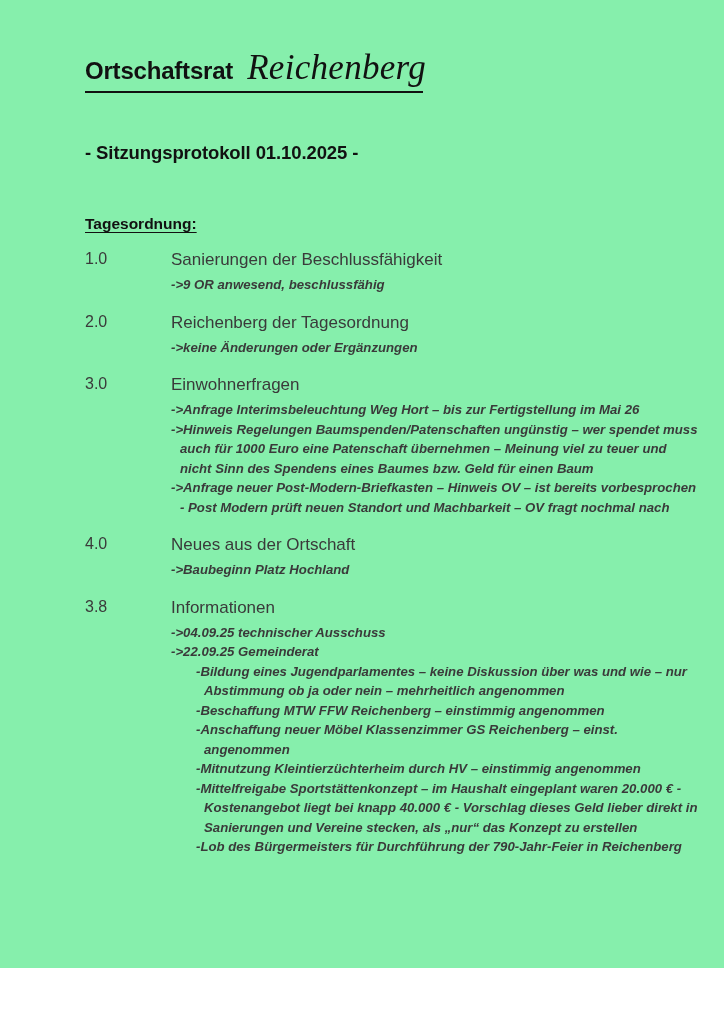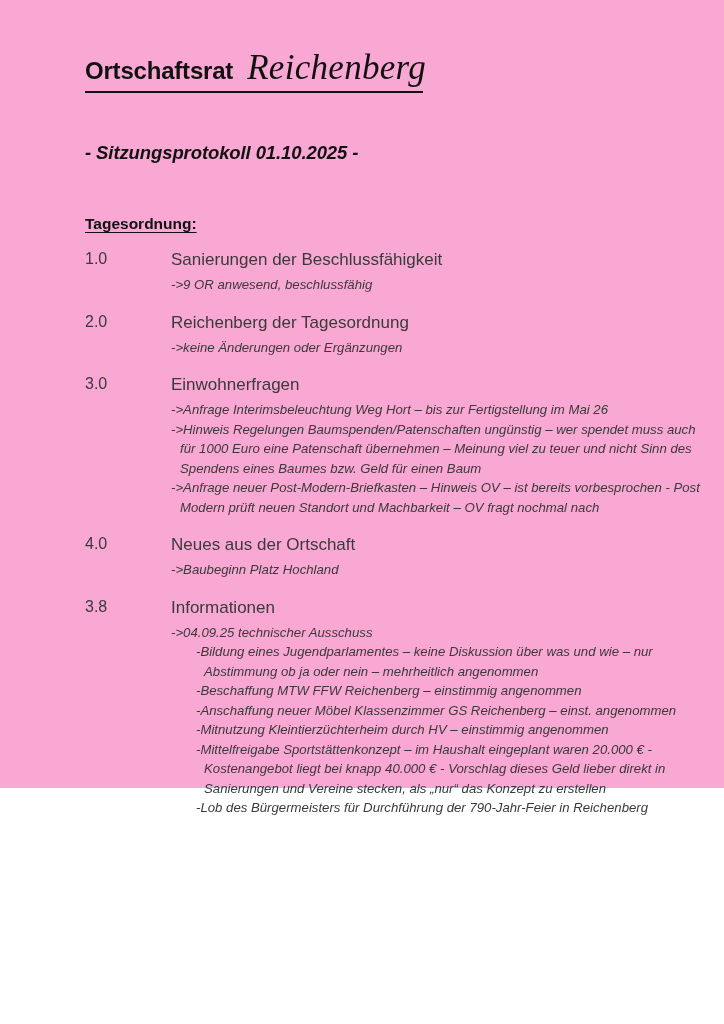--- a/index.html
+++ b/index.html
@@ -16,22 +16,22 @@
     font-family: "Liberation Sans", sans-serif;
     color: #3a3a3a;
     -webkit-font-smoothing: antialiased;
   }
 
   .page {
     position: absolute;
     left: 0;
     top: 0;
     width: 724px;
-    height: 788px;
-    background: #f9a8d4;
+    height: 968px;
+    background: #86efac;
     box-sizing: border-box;
   }
 
   
   .masthead {
     position: absolute;
     left: 85px;
     top: 48px;
     width: 560px;
     white-space: nowrap;
@@ -66,21 +66,20 @@
   
   .subtitle {
     position: absolute;
     left: 85px;
     top: 142px;
     font-size: 18.5px;
     font-weight: bold;
     color: #111111;
     letter-spacing: -0.1px;
     white-space: nowrap;
-    font-style: italic;
   }
 
   
   .agenda-heading {
     position: absolute;
     left: 85px;
     top: 215px;
     font-size: 15.5px;
     font-weight: bold;
     color: #111111;
@@ -130,20 +129,21 @@
   }
   .note {
     font-style: italic;
     font-size: 13.2px;
     line-height: 19.5px;
     color: #3a3a3a;
     margin-left: 171px;
     margin-right: 24px;
     text-indent: 0;
     white-space: pre-wrap;
+    font-weight: bold;
   }
   
   .note.lvl1 {
     padding-left: 9px;
     text-indent: -9px;
   }
   
   .note.lvl2 {
     margin-left: 196px;
     padding-left: 8px;
@@ -203,20 +203,21 @@
           <li class="note lvl1">-&gt;Baubeginn Platz Hochland</li>
         </ul>
       </div>
       <div class="item">
         <div class="item-head">
           <div class="item-num">3.8</div>
           <div class="item-title">Informationen</div>
         </div>
         <ul class="notes">
           <li class="note lvl1">-&gt;04.09.25 technischer Ausschuss</li>
+          <li class="note lvl1">-&gt;22.09.25 Gemeinderat</li>
           <li class="note lvl2">-Bildung eines Jugendparlamentes – keine Diskussion über was und wie – nur Abstimmung ob ja oder nein – mehrheitlich angenommen</li>
           <li class="note lvl2">-Beschaffung MTW FFW Reichenberg – einstimmig angenommen</li>
           <li class="note lvl2">-Anschaffung neuer Möbel Klassenzimmer GS Reichenberg – einst. angenommen</li>
           <li class="note lvl2">-Mitnutzung Kleintierzüchterheim durch HV – einstimmig angenommen</li>
           <li class="note lvl2">-Mittelfreigabe Sportstättenkonzept – im Haushalt eingeplant waren 20.000 € - Kostenangebot liegt bei knapp 40.000 € - Vorschlag dieses Geld lieber direkt in Sanierungen und Vereine stecken, als „nur“ das Konzept zu erstellen</li>
           <li class="note lvl2">-Lob des Bürgermeisters für Durchführung der 790-Jahr-Feier in Reichenberg</li>
         </ul>
       </div>
     </div>
 

